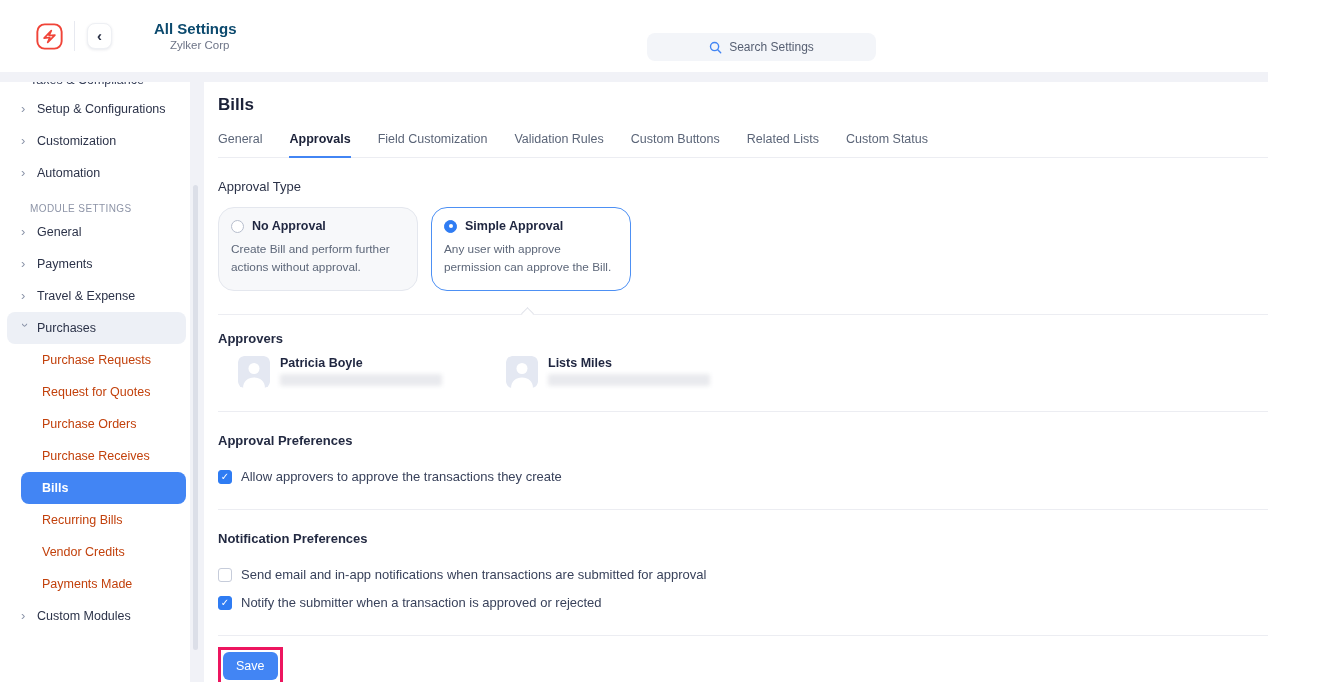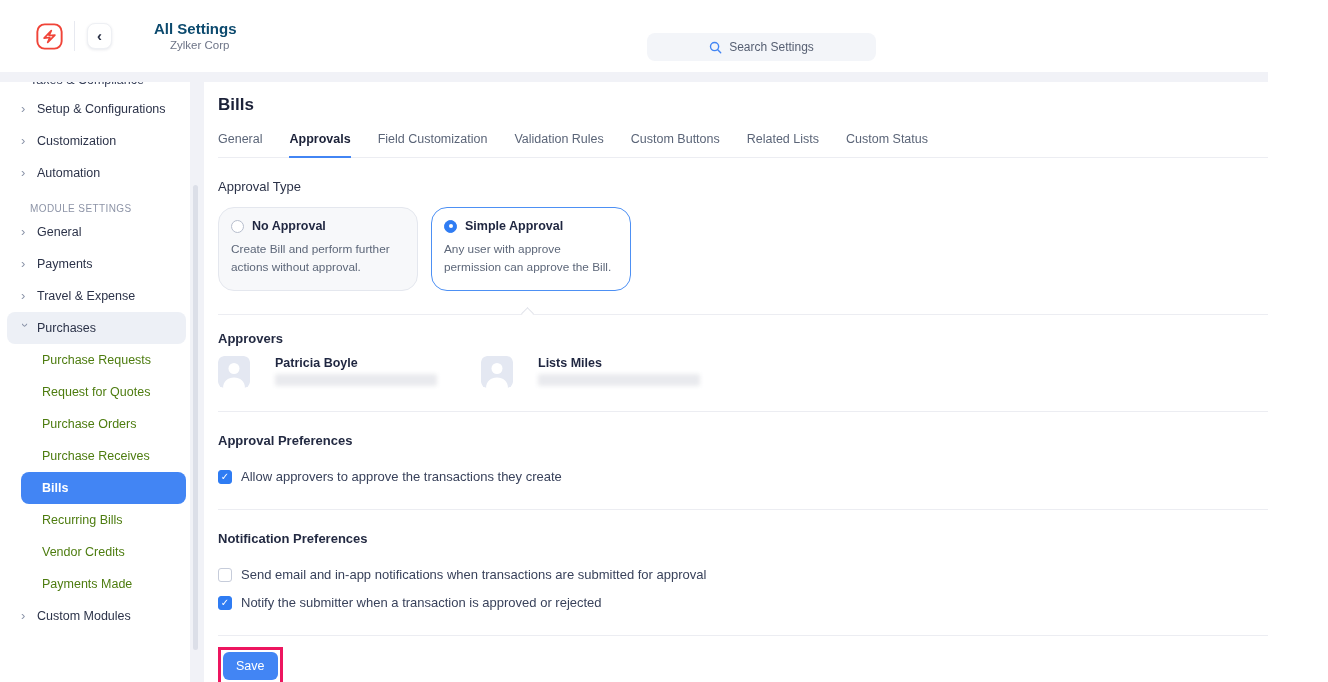--- a/index.html
+++ b/index.html
@@ -29,21 +29,21 @@
   
   .sidebar { position:absolute; left:0; top:82px; width:190px; height:600px; background:#fff; overflow:hidden; }
   .side-clipped { position:absolute; left:30px; top:-9px; font-size:12.5px; color:#39425b; white-space:nowrap; }
   .side-list { padding-top:11px; }
   .side-item { display:flex; align-items:center; gap:8px; margin:0 4px 0 7px; padding:9px 6px 9px 14px;
       font-size:12.5px; color:#2c3349; border-radius:8px; cursor:pointer; }
   .side-item .chev { color:#8a93a8; font-size:13px; width:8px; line-height:10px; display:inline-block; }
   .side-item.expanded { background:#edf0f6; }
   .side-item.expanded .chev { transform:rotate(90deg); margin-top:-2px; }
   .side-section { margin:14px 0 2px 30px; font-size:10px; letter-spacing:.4px; color:#8d94a7; }
-  .side-child { margin:0 4px 0 21px; padding:9px 6px 9px 21px; font-size:12.5px; color:#4d7c0f;
+  .side-child { margin:0 4px 0 21px; padding:9px 6px 9px 21px; font-size:12.5px; color:#c2410c;
       border-radius:8px; cursor:pointer; }
   .side-child.active { background:#4285f4; color:#fff; font-weight:bold; }
 
   
   .card { position:absolute; left:204px; top:82px; width:1064px; height:600px; background:#fff;
       border-radius:12px 12px 0 0; padding:13px 0 0 14px; }
   .page-title { font-size:17px; font-weight:bold; color:#1b2138; }
   .tabs { display:flex; gap:27px; margin-top:17px; border-bottom:1px solid #ecedf2; padding-right:0; }
   .tab { font-size:12.5px; color:#5b6578; padding-bottom:10px; cursor:pointer; border-bottom:2px solid transparent; margin-bottom:-1px; }
   .tab.active { color:#1b2138; font-weight:bold; border-bottom-color:#4285f4; }
@@ -61,21 +61,21 @@
   .type-desc { margin-top:7px; font-size:11.8px; line-height:1.55; color:#5d6779; }
 
   .divider { position:relative; height:1px; background:#ecedf2; margin-right:0; }
   .divider .notch { position:absolute; left:305px; top:-5px; width:9px; height:9px; background:#fff;
       border-left:1px solid #e0e2e9; border-top:1px solid #e0e2e9; transform:rotate(45deg); }
   .d1 { margin-top:23px; } .d2 { margin-top:23px; } .d3 { margin-top:25px; } .d4 { margin-top:25px; }
 
   .sect-title { font-size:13px; font-weight:bold; color:#232a42; }
   .approvers-label { margin-top:16px; }
   .people { display:flex; gap:44px; margin-top:10px; }
-  .person { display:flex; gap:25px; }
+  .person { display:flex; gap:10px;margin-left:20px; }
   .avatar { width:32px; height:32px; border-radius:6px; overflow:hidden; flex:0 0 auto; }
   .person-name { font-size:12.5px; font-weight:bold; color:#1f2640; line-height:15px; }
   .person-email { width:162px; height:12px; margin-top:3px; background:#e9eaee; border-radius:2px; filter:blur(2px); }
 
   .prefs-title { margin-top:21px; }
   .check-row { display:flex; align-items:center; gap:9px; margin-top:21px; cursor:pointer; }
   .check-row + .check-row { margin-top:13px; }
   .checkbox { width:14px; height:14px; border-radius:3px; border:1px solid #c6ccda; background:#fff; flex:0 0 auto;
       display:flex; align-items:center; justify-content:center; font-size:10px; color:#fff; line-height:1; }
   .checkbox.on { background:#2f7cf3; border-color:#2f7cf3; }

